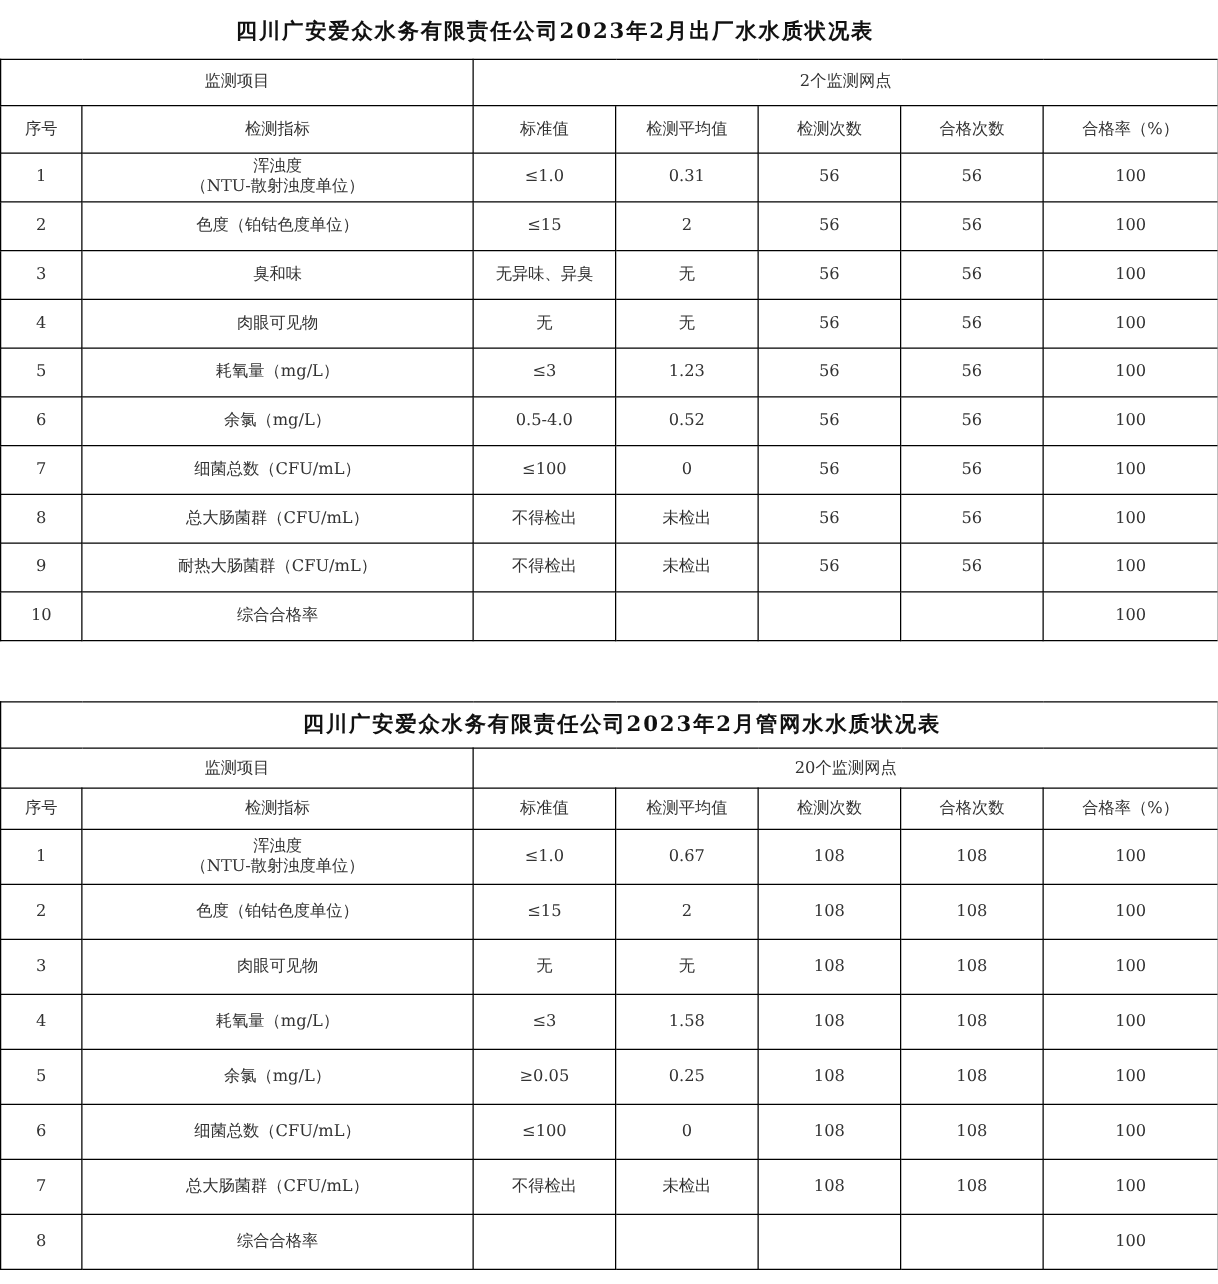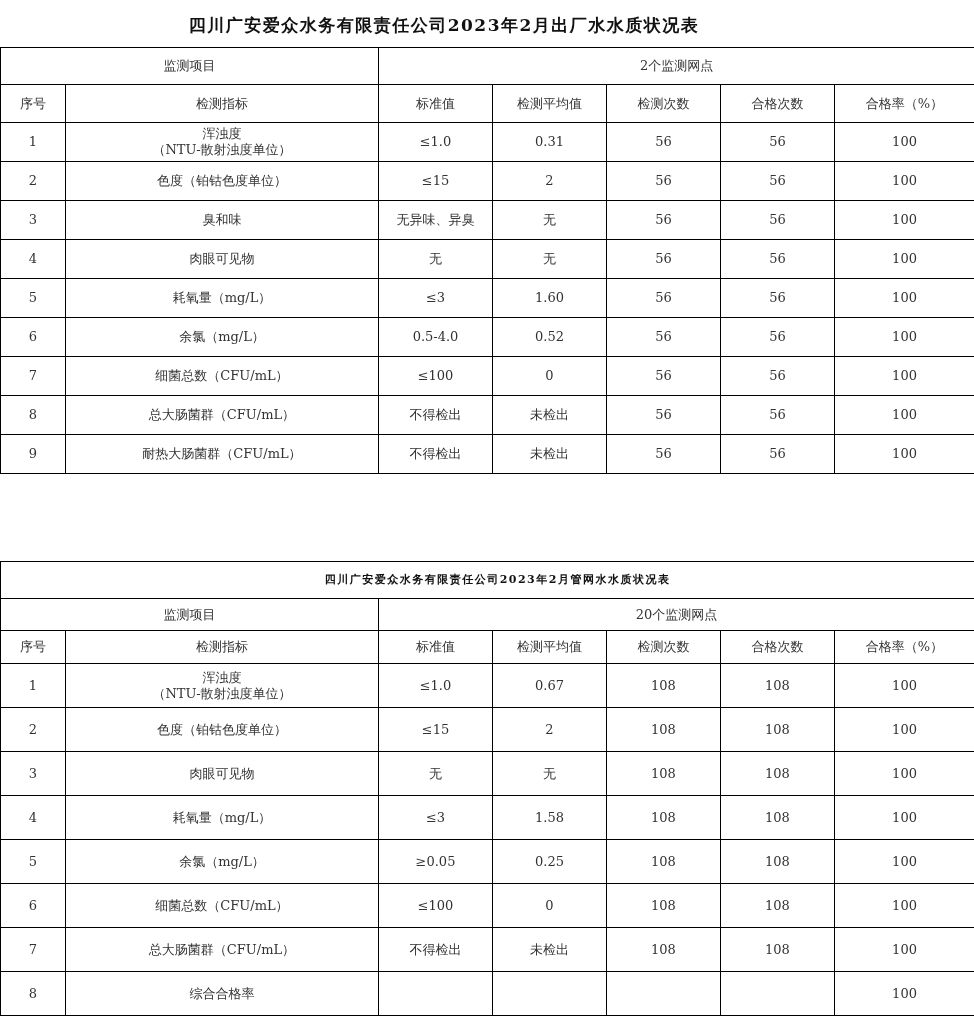--- a/index.html
+++ b/index.html
@@ -20,21 +20,21 @@
   }
   table.wq td {
     border: 1.5px solid #000000; text-align: center; vertical-align: middle;
     padding: 0; line-height: 16px; color: #333333;
   }
   #t1 { top: 47px; }
   #t2 { top: 561px; }
   #t1 tr.r-group td { height: 36px; }
   #t1 tr.r-colhead td { height: 37px; }
   #t1 tr.r-data td { height: 38px; }
-  #t2 tr.r-title td { height: 36px; font-size: 11px; font-weight: bold; letter-spacing: 1.5px; color: #111111; padding-left: 20px; }
+  #t2 tr.r-title td { height: 36px; font-size: 17px; font-weight: bold; letter-spacing: 1.5px; color: #111111; padding-left: 20px; }
   #t2 tr.r-group td { height: 31px; }
   #t2 tr.r-colhead td { height: 32px; }
   #t2 tr.r-data td { height: 43px; }
   .sub { display: block; }
 </style>
 </head>
 <body>
 
 <div class="title1">四川广安爱众水务有限责任公司2023年2月出厂水水质状况表</div>
 
@@ -98,21 +98,21 @@
         <td>无</td>
         <td>无</td>
         <td>56</td>
         <td>56</td>
         <td>100</td>
       </tr>
       <tr class="r-data">
         <td>5</td>
         <td>耗氧量（mg/L）</td>
         <td>≤3</td>
-        <td>1.60</td>
+        <td>1.23</td>
         <td>56</td>
         <td>56</td>
         <td>100</td>
       </tr>
       <tr class="r-data">
         <td>6</td>
         <td>余氯（mg/L）</td>
         <td>0.5-4.0</td>
         <td>0.52</td>
         <td>56</td>
@@ -137,20 +137,29 @@
         <td>56</td>
         <td>100</td>
       </tr>
       <tr class="r-data">
         <td>9</td>
         <td>耐热大肠菌群（CFU/mL）</td>
         <td>不得检出</td>
         <td>未检出</td>
         <td>56</td>
         <td>56</td>
+        <td>100</td>
+      </tr>
+      <tr class="r-data">
+        <td>10</td>
+        <td>综合合格率</td>
+        <td></td>
+        <td></td>
+        <td></td>
+        <td></td>
         <td>100</td>
       </tr>
     </tbody>
 </table>
 
 <table class="wq" id="t2">
   <colgroup>
     <col style="width:65px">
       <col style="width:313px">
       <col style="width:114px">

